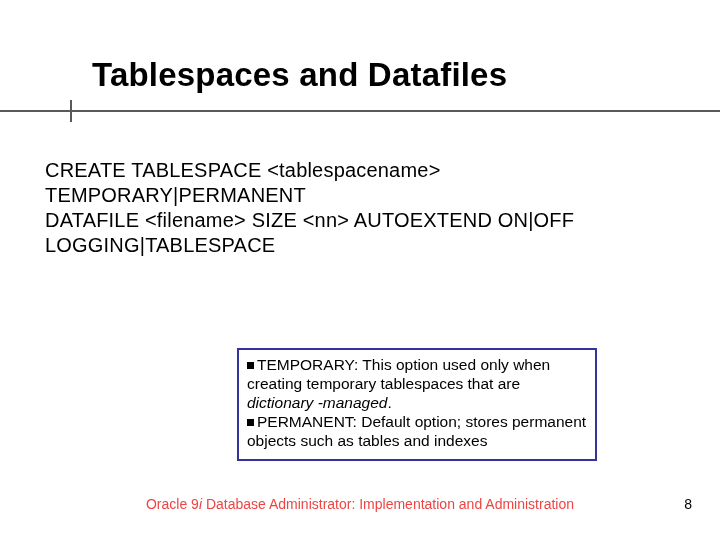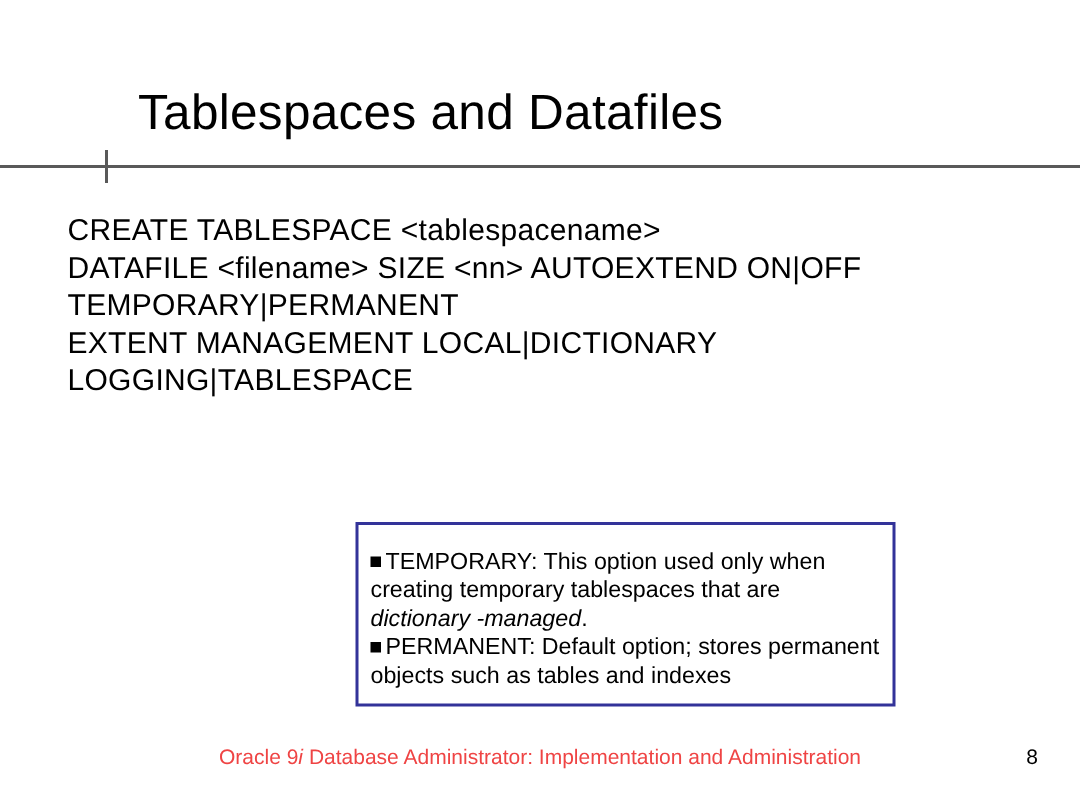--- a/index.html
+++ b/index.html
@@ -20,21 +20,21 @@
     box-sizing: border-box;
   }
   .title-area {
     position: absolute;
     top: 56px;
     left: 92px;
     right: 30px;
   }
   .title {
     font-size: 33px;
-    font-weight: 400;
+    font-weight: 700;
     letter-spacing: 0.2px;
     color: #000;
   }
   
   .hline {
     position: absolute;
     top: 110px;
     left: 0;
     width: 720px;
     height: 2px;
@@ -44,37 +44,37 @@
   .vtick {
     position: absolute;
     top: 100px;
     left: 70px;
     width: 2px;
     height: 22px;
     background: #595959;
   }
   .body-text {
     position: absolute;
-    top: 142px;
+    top: 158px;
     left: 45px;
     right: 40px;
     font-size: 20px;
     line-height: 1.25;
     letter-spacing: 0.2px;
   }
   .body-text .line {
     white-space: nowrap;
   }
   .callout {
     position: absolute;
     top: 348px;
     left: 237px;
     width: 360px;
     border: 2px solid #333399;
-    padding: 16px 8px 8px 8px;
+    padding: 6px 8px 8px 8px;
     font-size: 15.5px;
     line-height: 1.22;
     box-sizing: border-box;
     background: #fff;
   }
   .callout .bullet {
     display: block;
   }
   .callout .sq {
     display: inline-block;
@@ -108,23 +108,22 @@
 <div class="slide">
 
   <div class="title-area">
     <div class="title">Tablespaces and Datafiles</div>
   </div>
   <div class="hline"></div>
   <div class="vtick"></div>
 
   <div class="body-text">
     <div class="line">CREATE TABLESPACE &lt;tablespacename&gt;</div>
+    <div class="line">TEMPORARY|PERMANENT</div>
     <div class="line">DATAFILE &lt;filename&gt; SIZE &lt;nn&gt; AUTOEXTEND ON|OFF</div>
-    <div class="line">TEMPORARY|PERMANENT</div>
-    <div class="line">EXTENT MANAGEMENT LOCAL|DICTIONARY</div>
     <div class="line">LOGGING|TABLESPACE</div>
   </div>
 
   <div class="callout">
     <span class="bullet">
       <span class="sq"></span><span>TEMPORARY: This option used only when creating temporary tablespaces that are </span><span class="italic">dictionary -managed</span><span>.</span>
     </span>
     <span class="bullet">
       <span class="sq"></span><span>PERMANENT: Default option; stores permanent objects such as tables and indexes</span>
     </span>

